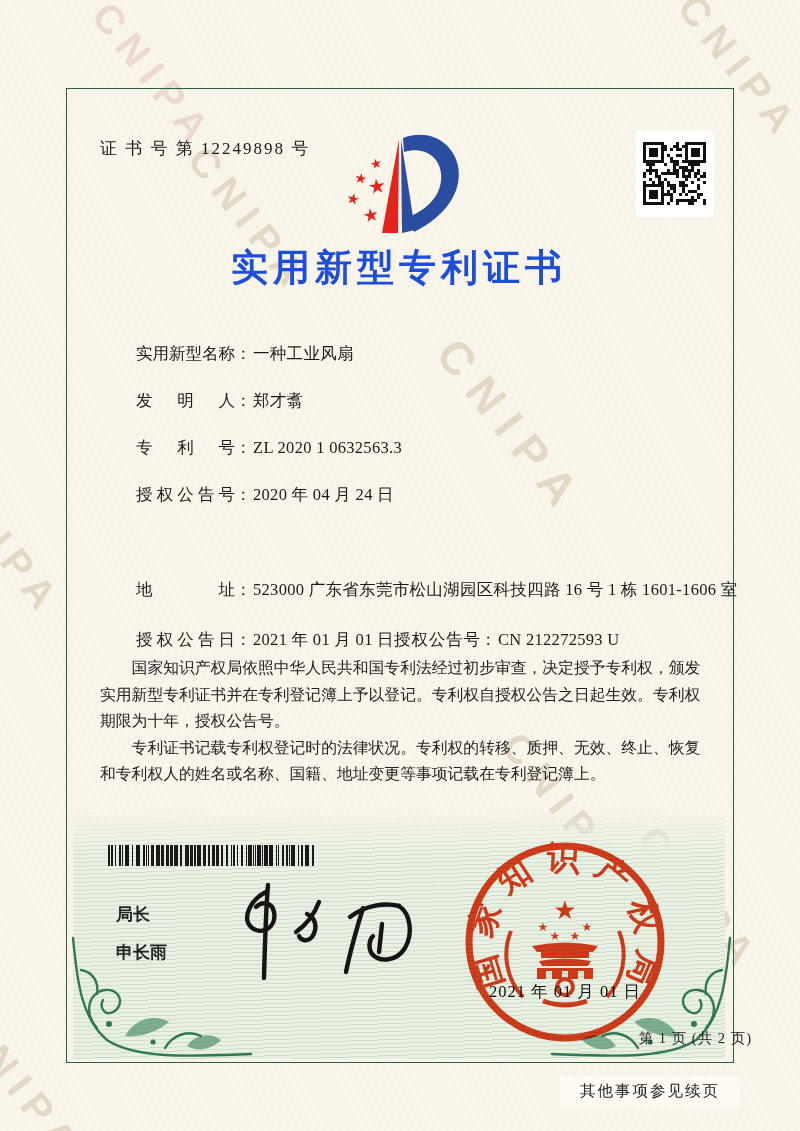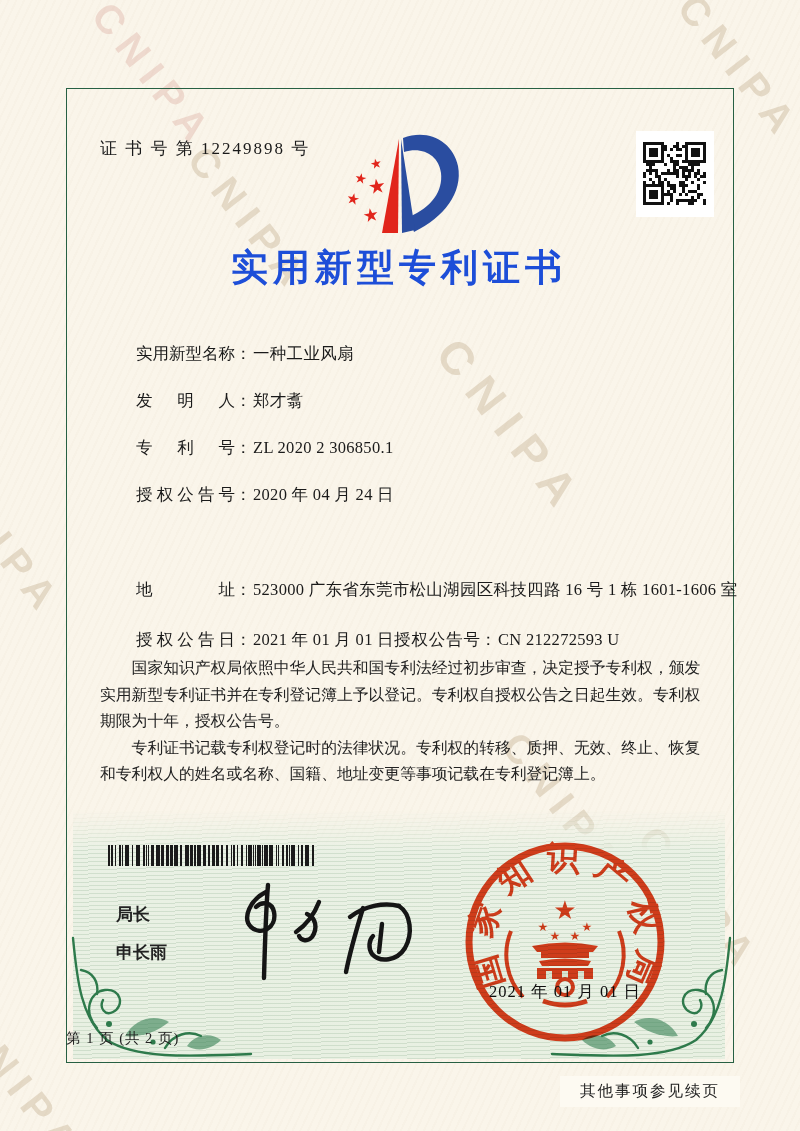--- a/index.html
+++ b/index.html
@@ -59,21 +59,21 @@
   .paras p{margin:0; font-size:15.8px; line-height:26.6px; text-indent:2em; color:#222;}
   .barcode{position:absolute; left:108px; top:845px;}
   .sig-title{position:absolute; left:116px; top:903px; font-family:Liberation Mono, monospace; font-size:17px; font-weight:600; color:#222;}
   .sig-name{position:absolute; left:116px; top:941px; font-family:Liberation Mono, monospace; font-size:17px; font-weight:600; color:#222;}
   .sig-script{position:absolute; left:222px; top:876px;}
   .seal{position:absolute; left:462px; top:839px; mix-blend-mode:multiply; opacity:.95;}
   .seal-date{
     position:absolute; left:462px; top:981px; width:206px; text-align:center;
     font-size:16.5px; letter-spacing:1px; color:#0e0e0e;
   }
-  .page-info{position:absolute; left:66px; top:1029px; width:686px; text-align:left; font-size:14.5px; letter-spacing:1px; color:#222;}
+  .page-info{position:absolute; left:66px; top:1029px; width:686px; text-align:right; font-size:14.5px; letter-spacing:1px; color:#222;}
   .note{position:absolute; left:0; top:1076px; width:740px; text-align:right;}
   .note span{display:inline-block; background:#fdfaf2; padding:5px 20px; font-size:15.5px; letter-spacing:2px; color:#222;}
   .fl{position:absolute; top:936px;}
   .fl.left{left:69px;}
   .fl.right{left:548px; transform:scaleX(-1);}
 </style>
 </head>
 <body>
 
 <div class="page">
@@ -364,21 +364,21 @@
 
   <div class="title">实用新型专利证书</div>
 
   <div class="frow" style="top:340px">
     <span class="flabel">实用新型名称</span><span class="fcolon">：</span><span class="fvalue">一种工业风扇</span>
   </div>
   <div class="frow" style="top:387px">
     <span class="flabel">发明人</span><span class="fcolon">：</span><span class="fvalue">郑才翥</span>
   </div>
   <div class="frow" style="top:434px">
-    <span class="flabel">专利号</span><span class="fcolon">：</span><span class="fvalue">ZL 2020 2 306850.1</span>
+    <span class="flabel">专利号</span><span class="fcolon">：</span><span class="fvalue">ZL 2020 1 0632563.3</span>
   </div>
   <div class="frow" style="top:481px">
     <span class="flabel">授权公告号</span><span class="fcolon">：</span><span class="fvalue">2020 年 04 月 24 日</span>
   </div>
   <div class="frow tall" style="top:576px">
     <span class="flabel">地址</span><span class="fcolon">：</span><span class="fvalue">523000 广东省东莞市松山湖园区科技四路 16 号 1 栋 1601-1606 室</span>
   </div>
   <div class="frow" style="top:626px">
     <span class="flabel">授权公告日</span><span class="fcolon">：</span><span class="fvalue">2021 年 01 月 01 日</span>
     <span class="grant-b">

